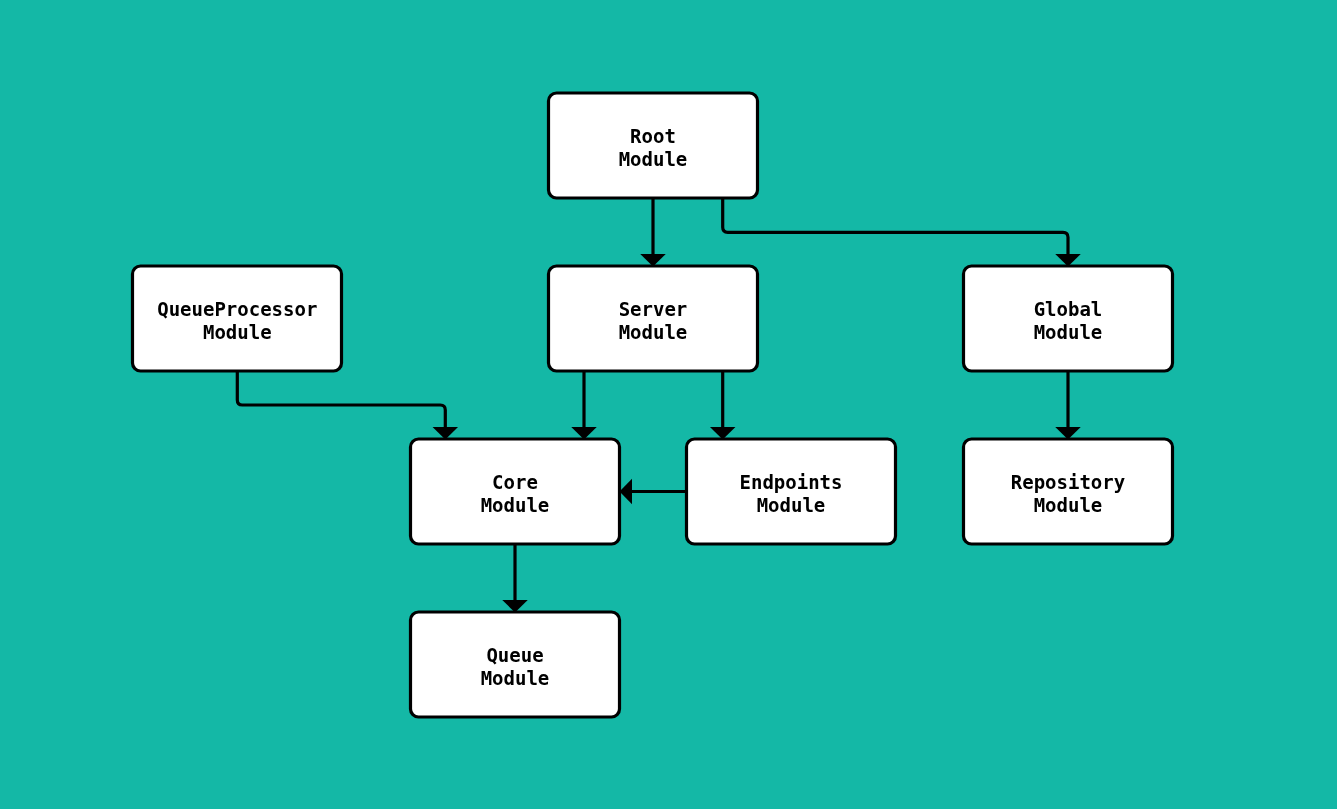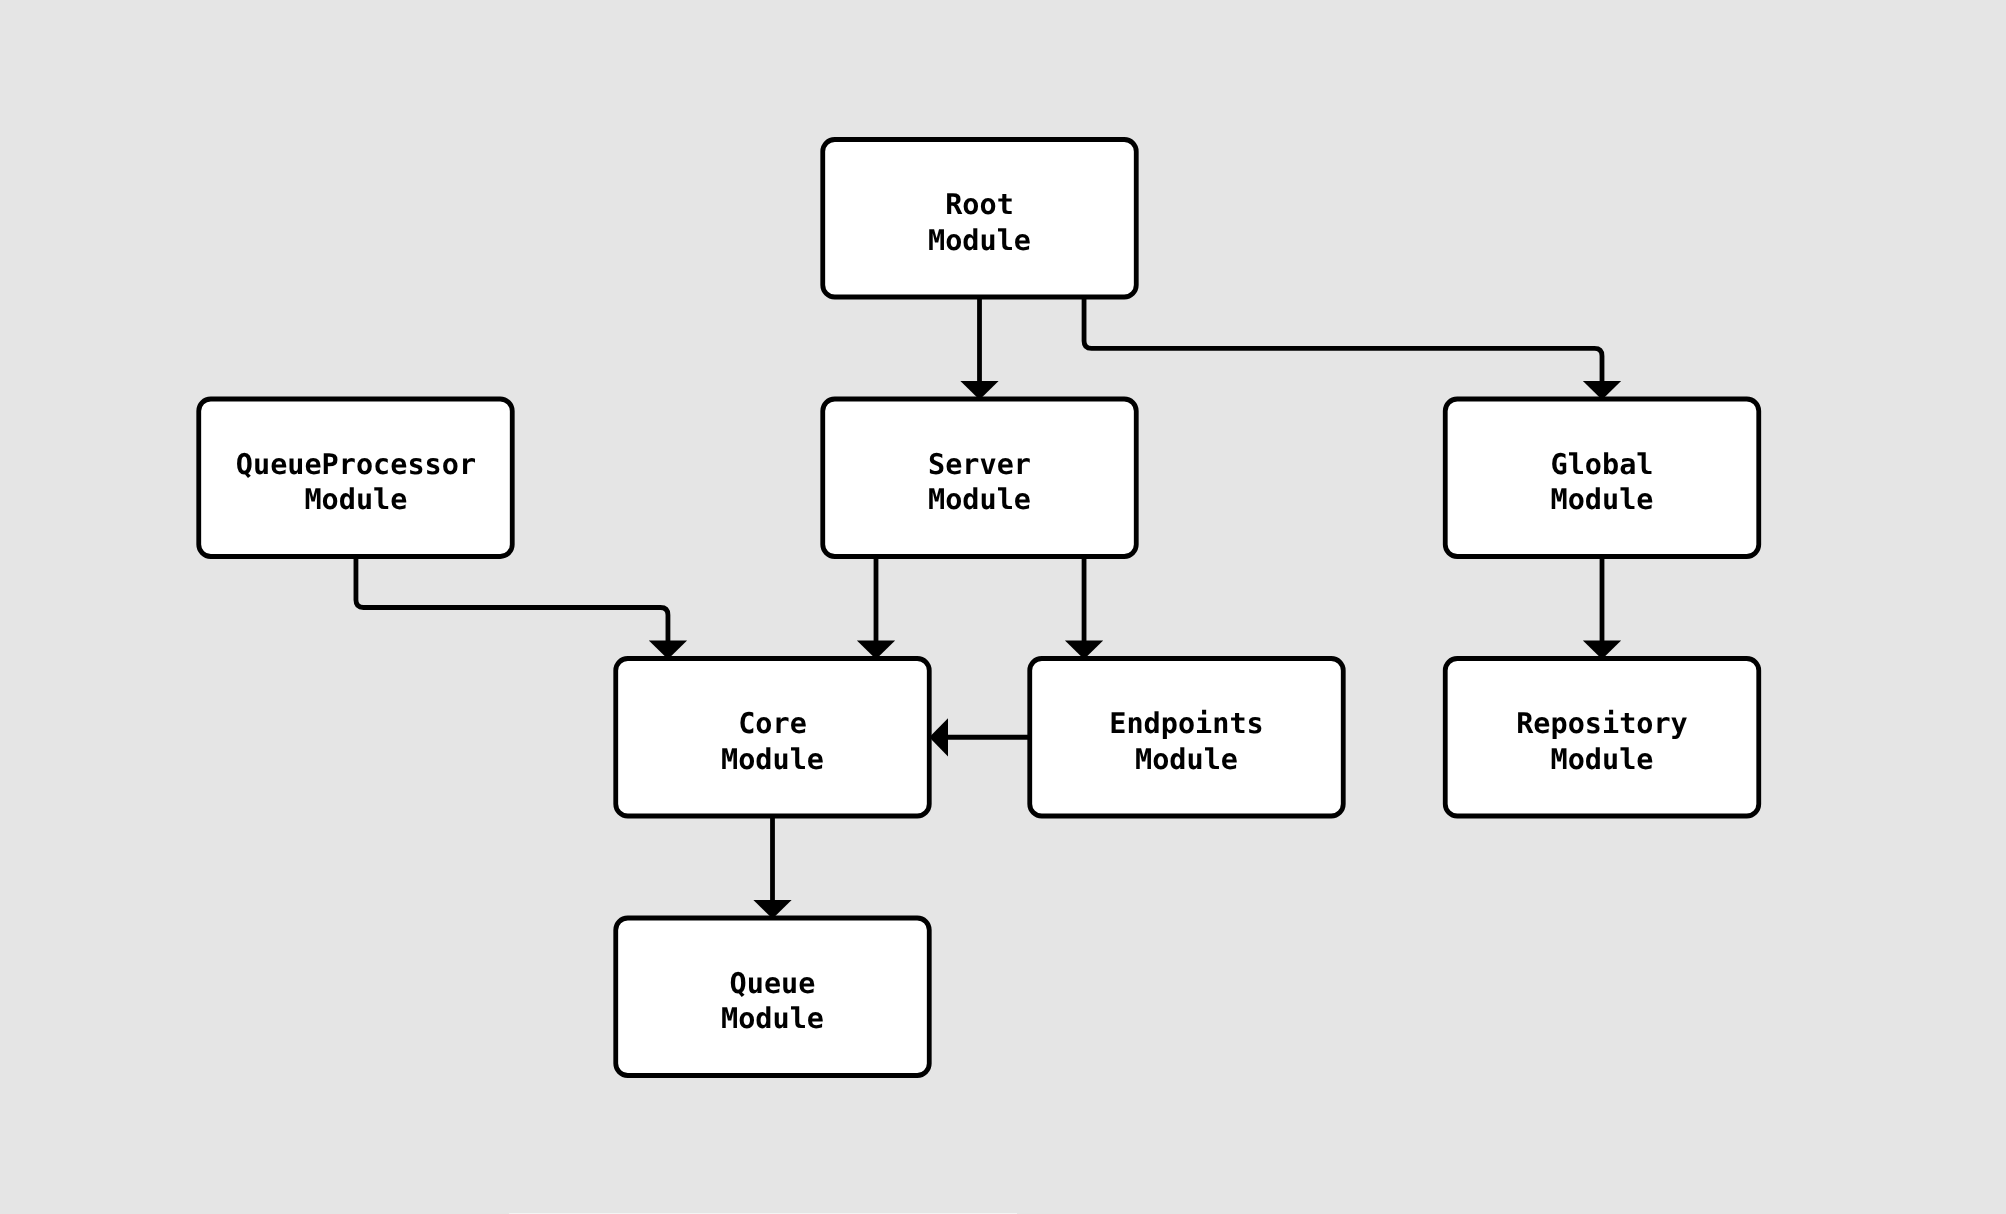--- a/index.html
+++ b/index.html
@@ -4,21 +4,21 @@
 <style>
   html, body {
     margin: 0;
     padding: 0;
     background: #ffffff;
   }
   .canvas {
     position: relative;
     width: 1337px;
     height: 809px;
-    background: #e5e5e5;
+    background: #14b8a6;
     overflow: hidden;
     text-align: center;
   }
   svg {
     display: block;
   }
   .node-box {
     fill: #ffffff;
     stroke: #000000;
     stroke-width: 3.2;

